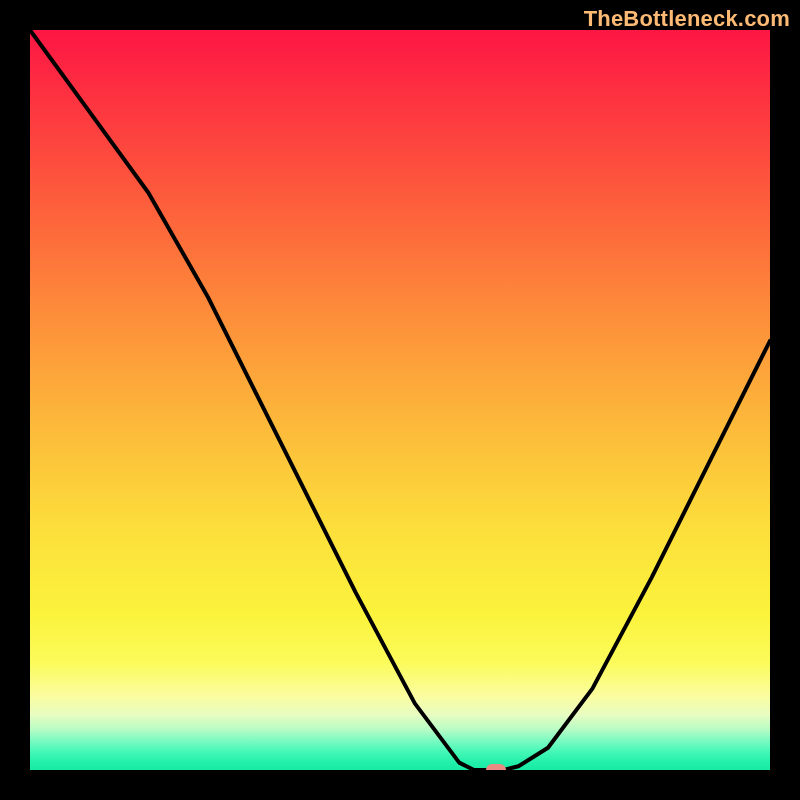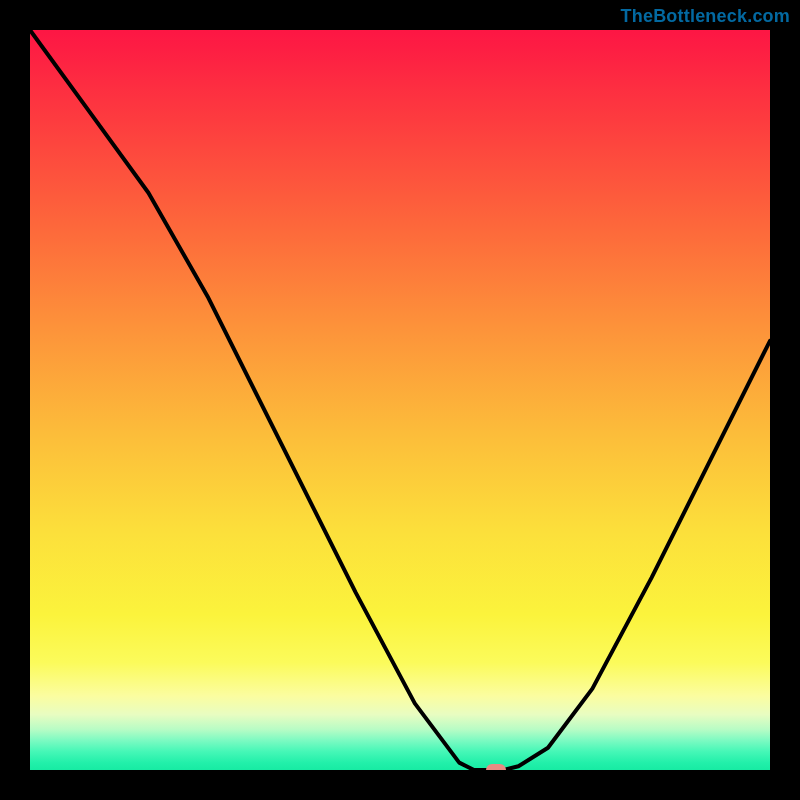--- a/index.html
+++ b/index.html
@@ -14,22 +14,22 @@
   .frame {
     position: relative;
     width: 800px;
     height: 800px;
     background: #000;
   }
   .attribution {
     position: absolute;
     top: 6px;
     right: 10px;
-    color: #0369a1;
-    font-size: 18px;
+    color: #fdba74;
+    font-size: 22px;
     font-weight: 600;
     letter-spacing: 0.2px;
     user-select: none;
     text-align: center;
   }
   .plot {
     position: absolute;
     left: 30px;
     top: 30px;
     width: 740px;

